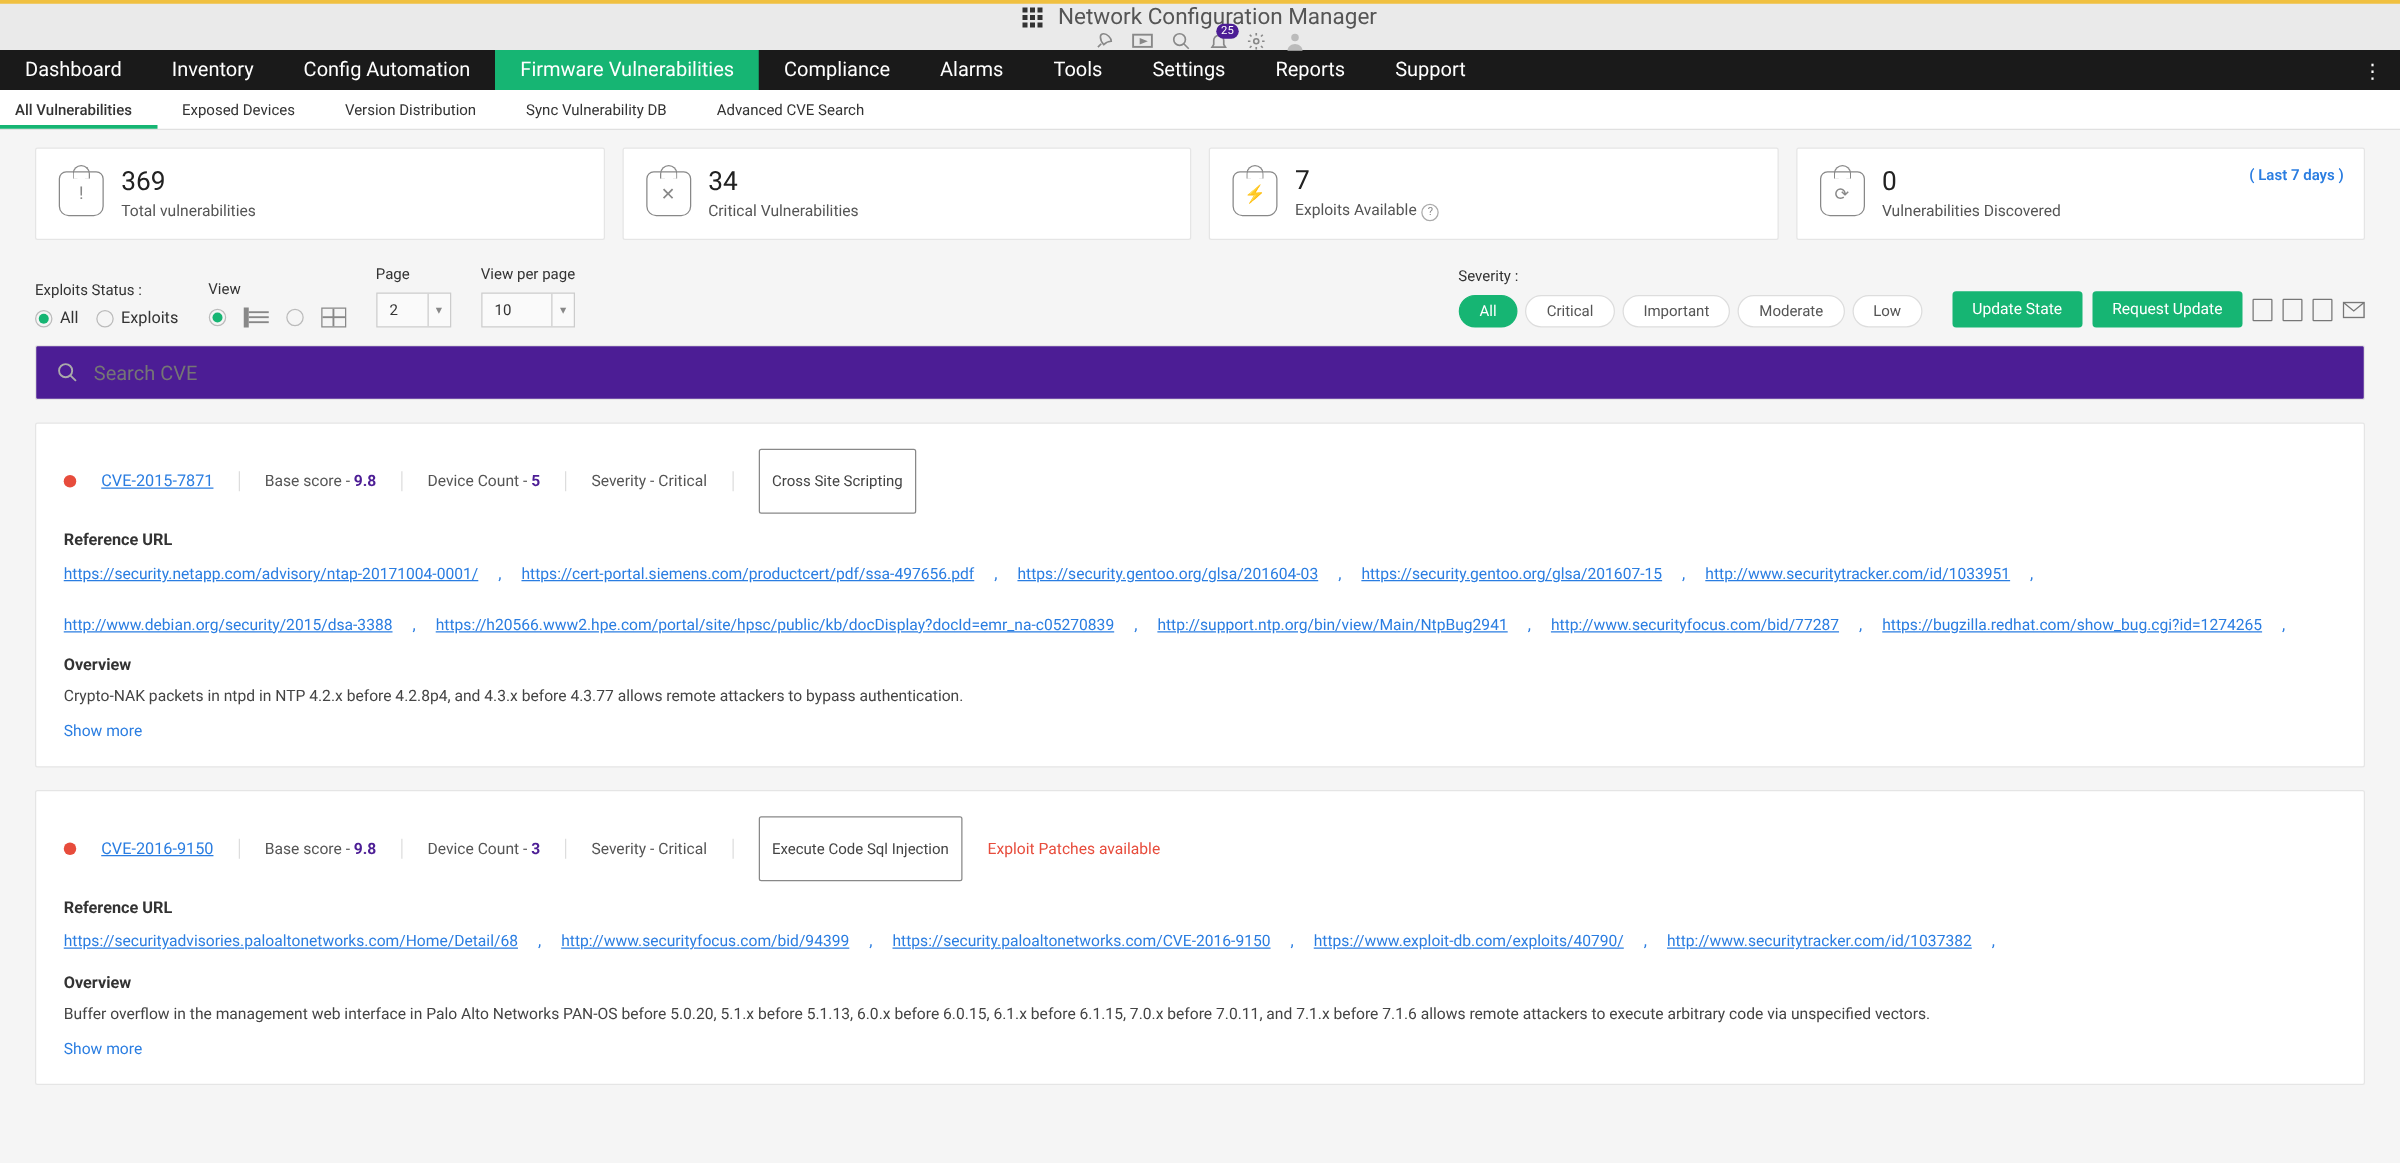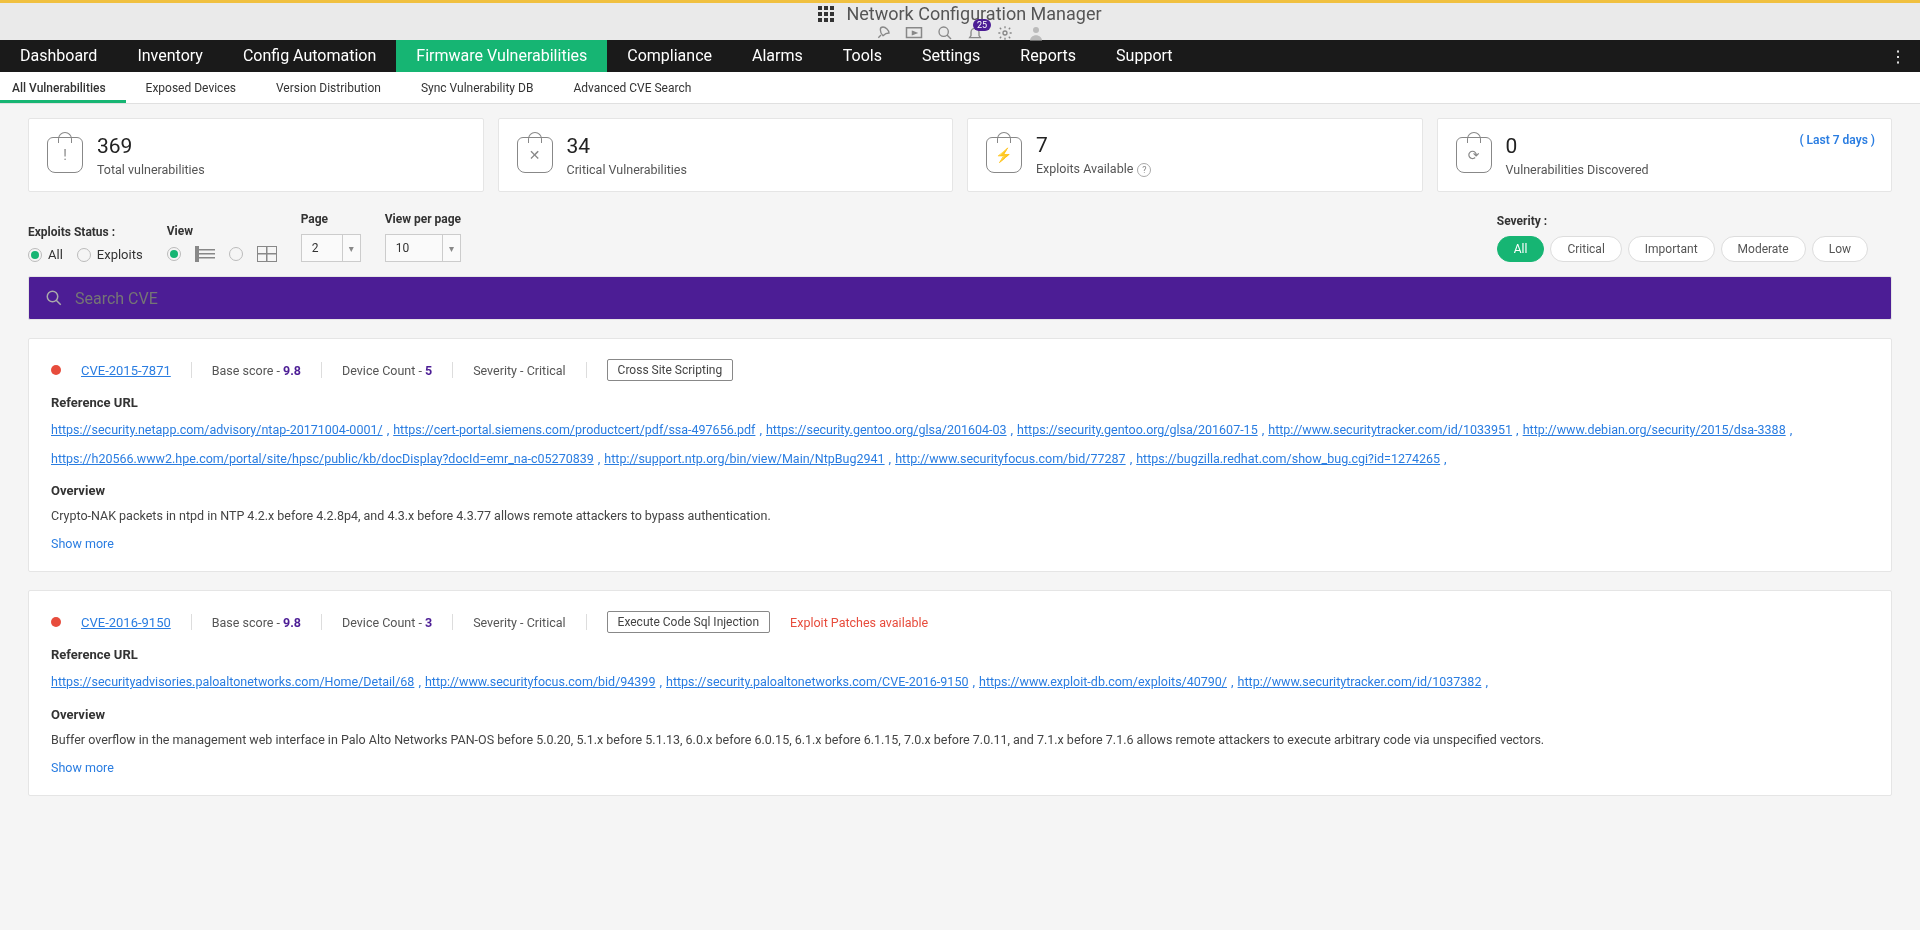--- a/index.html
+++ b/index.html
@@ -23,21 +23,21 @@
 .cards { display:flex; gap:14px; margin-bottom:20px; }
 .card { flex:1; background:#fff; border:1px solid #e5e5e5; border-radius:2px; padding:14px 18px; display:flex; align-items:center; gap:14px; position:relative; }
 .card-icon { width:36px; height:36px; border:1.5px solid #888; border-radius:6px 6px 8px 8px; display:flex; align-items:center; justify-content:center; color:#888; font-size:14px; position:relative; }
 .card-icon::before { content:""; position:absolute; top:-6px; left:50%; transform:translateX(-50%); width:12px; height:10px; border:1.5px solid #888; border-bottom:none; border-radius:10px 10px 0 0; }
 .card-num { font-size:21px; font-weight:400; color:#222; }
 .card-label { font-size:12.5px; color:#555; margin-top:4px; }
 .card-right { position:absolute; right:16px; top:14px; color:#2a7de1; font-size:12px; font-weight:600; }
 .help-circle { display:inline-block; width:14px; height:14px; border:1px solid #aaa; border-radius:50%; text-align:center; line-height:12px; font-size:9px; color:#888; margin-left:4px; }
 .controls { display:flex; align-items:flex-end; gap:24px; margin-bottom:14px; flex-wrap:wrap; }
 .ctrl-group { display:flex; flex-direction:column; gap:8px; }
-.ctrl-label { font-size:12px; font-weight:700; color:#333; }
+.ctrl-label { font-size:12px; font-weight:400; color:#333; }
 .radio-row { display:flex; align-items:center; gap:14px; }
 .radio { width:14px; height:14px; border:1.5px solid #bbb; border-radius:50%; display:inline-flex; align-items:center; justify-content:center; cursor:pointer; }
 .radio.on::after { content:""; width:8px; height:8px; background:#16b573; border-radius:50%; }
 .view-ico { width:20px; height:16px; border:1.5px solid #888; display:inline-block; }
 .view-ico.list { background:linear-gradient(#888,#888) 0 3px/100% 1.5px no-repeat,linear-gradient(#888,#888) 0 7px/100% 1.5px no-repeat,linear-gradient(#888,#888) 0 11px/100% 1.5px no-repeat; border:none; border-left:4px solid #888; padding-left:2px; }
 .view-ico.grid { background:linear-gradient(#888,#888) 50% 0/1.5px 100% no-repeat,linear-gradient(#888,#888) 0 50%/100% 1.5px no-repeat; }
 .select { border:1px solid #ccc; background:#fafafa; height:28px; padding:0 24px 0 10px; font-size:12px; position:relative; display:inline-flex; align-items:center; min-width:60px; cursor:pointer; }
 .select::after { content:"▾"; position:absolute; right:6px; color:#888; font-size:10px; border-left:1px solid #ccc; padding-left:6px; height:100%; display:flex; align-items:center; }
 .spacer { flex:1; }
 .sev-pills { display:flex; gap:6px; align-items:center; }
@@ -48,25 +48,25 @@
 .export-ico { width:16px; height:18px; border:1.2px solid #777; border-radius:1px; cursor:pointer; }
 .searchbar { background:#4c1d95; border:1px solid #e5e5e5; border-radius:2px; height:44px; display:flex; align-items:center; padding:0 16px; gap:12px; margin-bottom:18px; }
 .searchbar input { border:none; outline:none; flex:1; font-size:16px; color:#888; background:transparent; }
 .vuln-card { background:#fff; border:1px solid #e5e5e5; border-radius:2px; padding:20px 22px; margin-bottom:18px; }
 .vuln-head { display:flex; align-items:center; gap:20px; flex-wrap:wrap; margin-bottom:14px; }
 .dot { width:10px; height:10px; background:#e74c3c; border-radius:50%; display:inline-block; }
 .cve-link { color:#2a7de1; font-size:13px; }
 .divider { width:1px; height:16px; background:#ddd; }
 .meta { font-size:12.5px; color:#555; }
 .meta b { color:#4c1d95; }
-.tag { border:1px solid #e74c3c; color:#e74c3c; font-size:12px; padding:3px 10px; border-radius:2px; }
+.tag { border:1px solid #e74c3c; color:#e74c3c; font-size:12px; padding:18px 10px; border-radius:2px; }
 .tag.gray { border-color:#888; color:#444; }
 .exploit-txt { color:#e74c3c; font-size:12.5px; }
 .section-h { font-weight:700; font-size:13px; margin:12px 0 8px; }
-.url-list { display:flex; flex-wrap:wrap; gap:4px; line-height:1.9; }
+.url-list { display:flex; flex-wrap:wrap; gap:16px; line-height:1.9; }
 .url-list a { color:#2a7de1; font-size:12.5px; text-decoration:underline; }
 .url-list span.comma { color:#2a7de1; }
 .overview-text { font-size:12.5px; color:#444; line-height:1.6; margin-bottom:10px; }
 .showmore { color:#2a7de1; font-size:12.5px; cursor:pointer; }
 .kebab { color:#fff; padding:0 14px; cursor:pointer; font-size:16px; }
 svg { display:block; }
 </style>
 </head>
 <body>
 
@@ -218,20 +218,33 @@
       <div class="sev-pills" id="sev-pills">
           <span class="pill active">All</span>
           <span class="pill">Critical</span>
           <span class="pill">Important</span>
           <span class="pill">Moderate</span>
           <span class="pill">Low</span>
         </div>
     </div>
     <div class="ctrl-group" style="gap:0">
       <div style="height:18px"></div>
+      <div class="action-row">
+        <button class="btn-green">Update State</button>
+        <button class="btn-green">Request Update</button>
+        <span class="export-ico"></span>
+        <span class="export-ico"></span>
+        <span class="export-ico"></span>
+        <span>
+            <svg width="18" height="14" viewBox="0 0 24 18" fill="none" stroke="#777" stroke-width="1.5">
+              <rect x="1" y="1" width="22" height="16"></rect>
+              <path d="M1 1l11 9 11-9"></path>
+            </svg>
+          </span>
+      </div>
     </div>
   </div>
 
   <div class="searchbar">
     <svg width="18" height="18" viewBox="0 0 24 24" fill="none" stroke="#aaa" stroke-width="2">
         <circle cx="10" cy="10" r="7"></circle>
         <path d="M21 21l-6-6"></path>
       </svg>
     <input type="text" placeholder="Search CVE" style="">
   </div>

